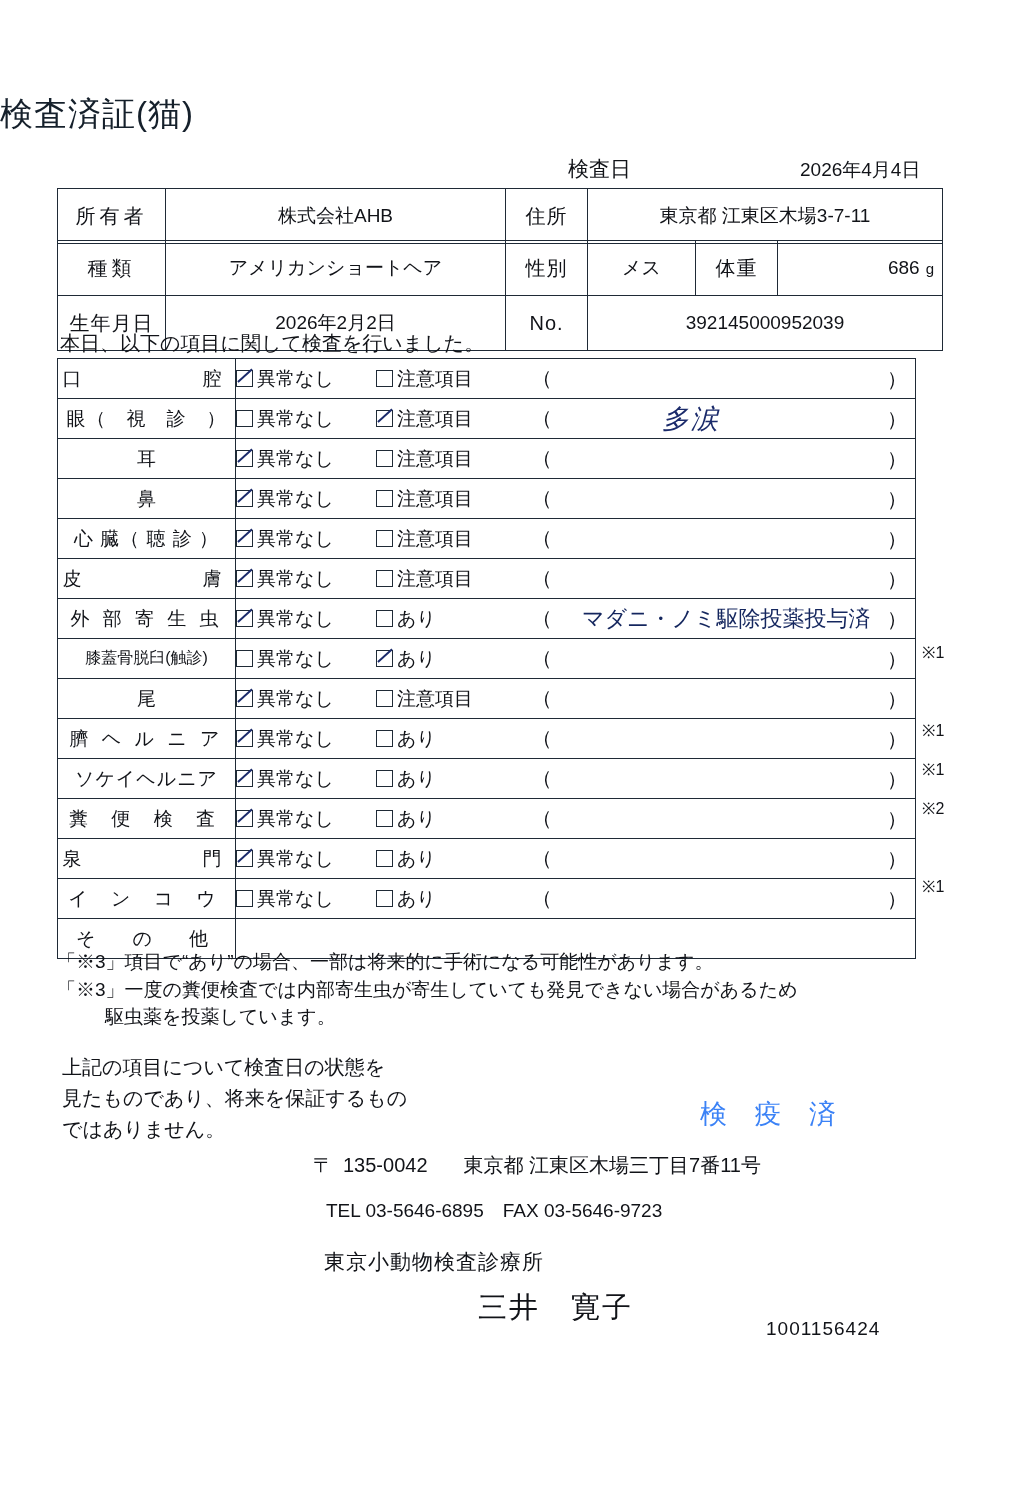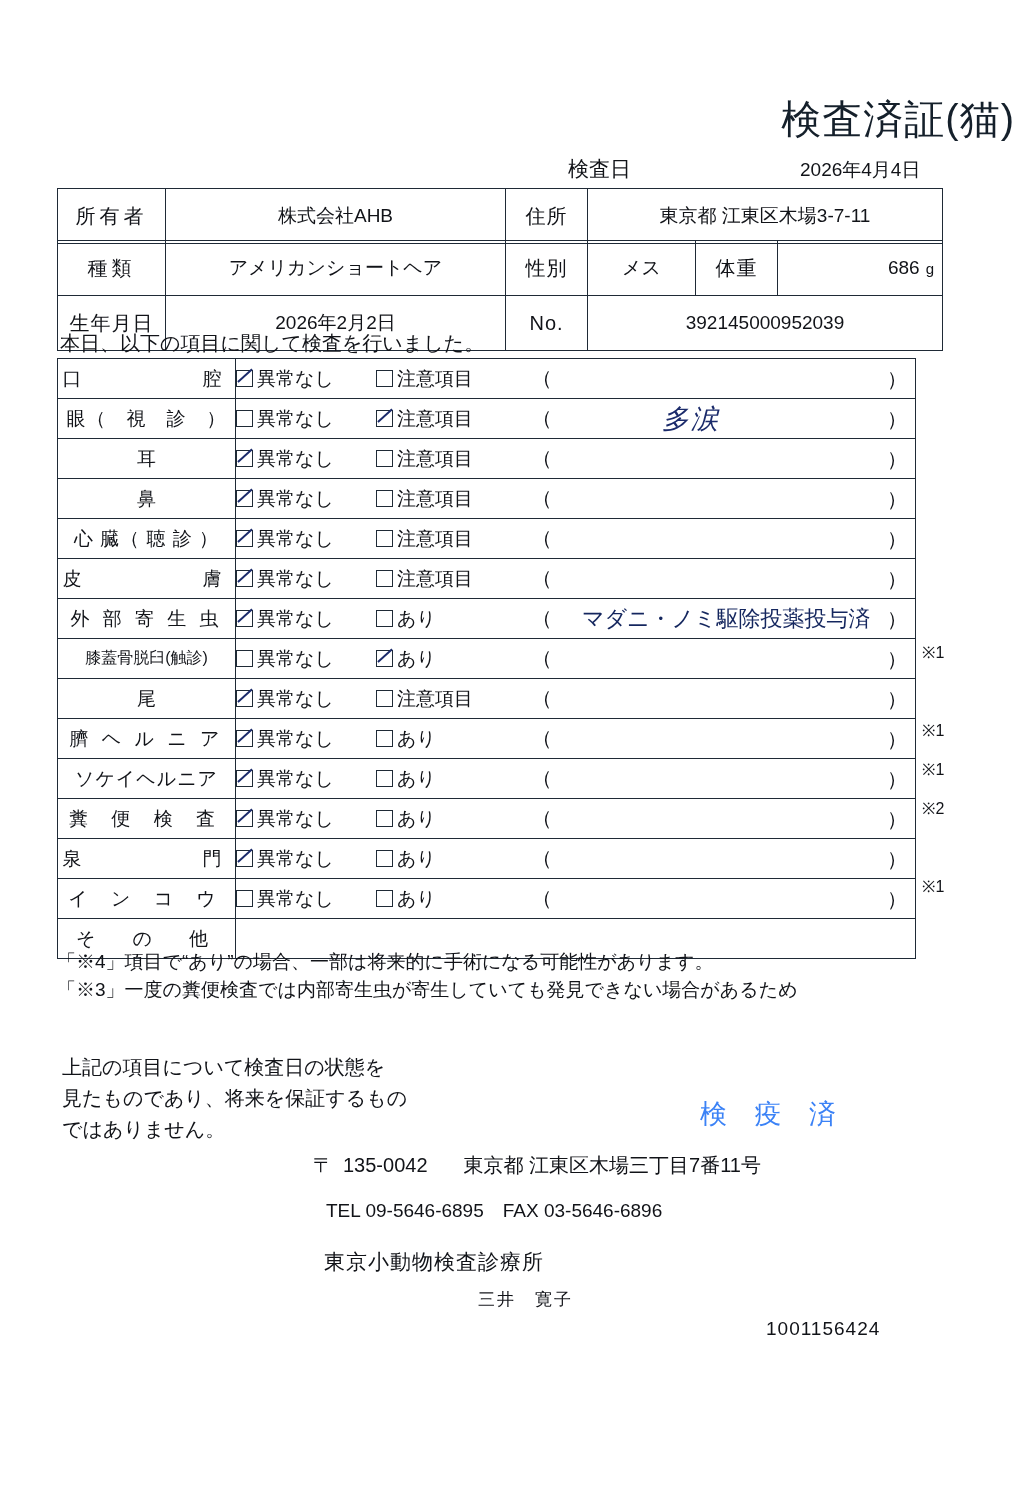--- a/index.html
+++ b/index.html
@@ -20,22 +20,22 @@
     inset: 0;
     padding: 0;
   }
 
   
   .title {
     position: absolute;
     top: 92px;
     left: 0;
     width: 1015px;
-    text-align: right;
-    font-size: 40px;
+    text-align: left;
+    font-size: 33px;
     letter-spacing: 1px;
     color: #15202b;
   }
 
   
   .date-row {
     position: absolute;
     top: 155px;
     left: 0;
     width: 1015px;
@@ -237,21 +237,21 @@
     position: absolute;
     left: 324px;
     top: 1248px;
     font-size: 21px;
     letter-spacing: 1px;
   }
   .doctor {
     position: absolute;
     left: 478px;
     top: 1288px;
-    font-size: 17px;
+    font-size: 29px;
     letter-spacing: 2px;
   }
   .serial {
     position: absolute;
     left: 766px;
     top: 1318px;
     font-size: 19px;
     letter-spacing: 1px;
   }
 </style>
@@ -562,37 +562,38 @@
           </td>
         </tr>
         <tr>
           <td class="c-name spread">そ　の　他</td>
           <td class="c-body"></td>
         </tr>
       </tbody>
   </table>
 
   <div class="footnotes">
-    <div>「※4」項目で“あり”の場合、一部は将来的に手術になる可能性があります。</div>
+    <div>「※3」項目で“あり”の場合、一部は将来的に手術になる可能性があります。</div>
     <div>「※3」一度の糞便検査では内部寄生虫が寄生していても発見できない場合があるため</div>
+    <div class="indent">駆虫薬を投薬しています。</div>
   </div>
 
   <div class="disclaimer">
     <div>上記の項目について検査日の状態を</div>
     <div>見たものであり、将来を保証するもの</div>
     <div>ではありません。</div>
   </div>
 
   <div class="stamp">検 疫 済</div>
 
   <div class="addr">
     <span class="zip-mark">〒</span><span class="zip">135-0042</span><span>東京都 江東区木場三丁目7番11号</span>
   </div>
 
-  <div class="tel">TEL 09-5646-6895　FAX 03-5646-6896</div>
+  <div class="tel">TEL 03-5646-6895　FAX 03-5646-9723</div>
   <div class="clinic">東京小動物検査診療所</div>
   <div class="doctor">三井　寛子</div>
   <div class="serial">1001156424</div>
 
 <div class="marks" style="top: 641px;">※1</div>
     <div class="marks" style="top: 719px;">※1</div>
     <div class="marks" style="top: 758px;">※1</div>
     <div class="marks" style="top: 797px;">※2</div>
     <div class="marks" style="top: 875px;">※1</div>
   </div>

